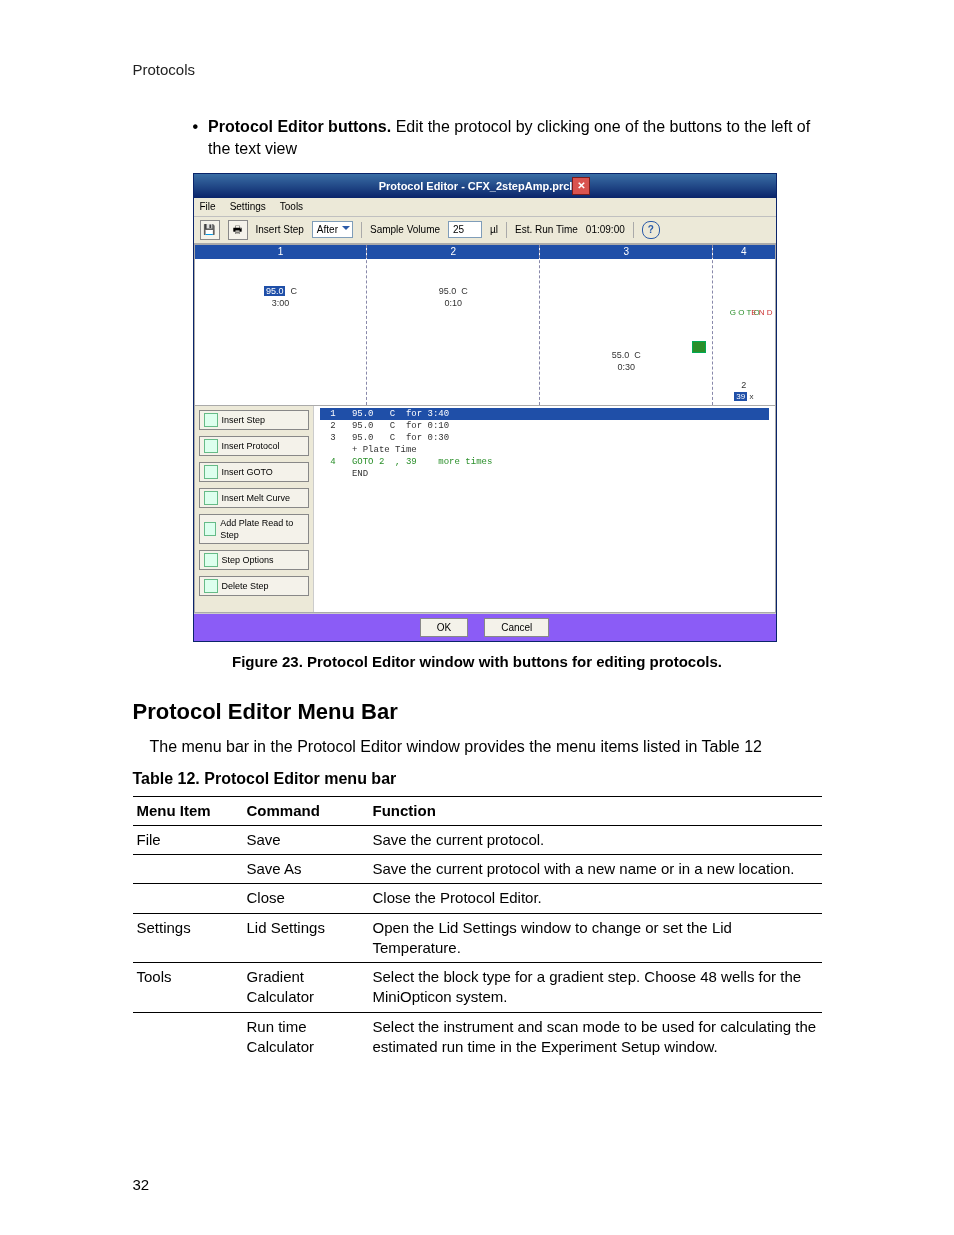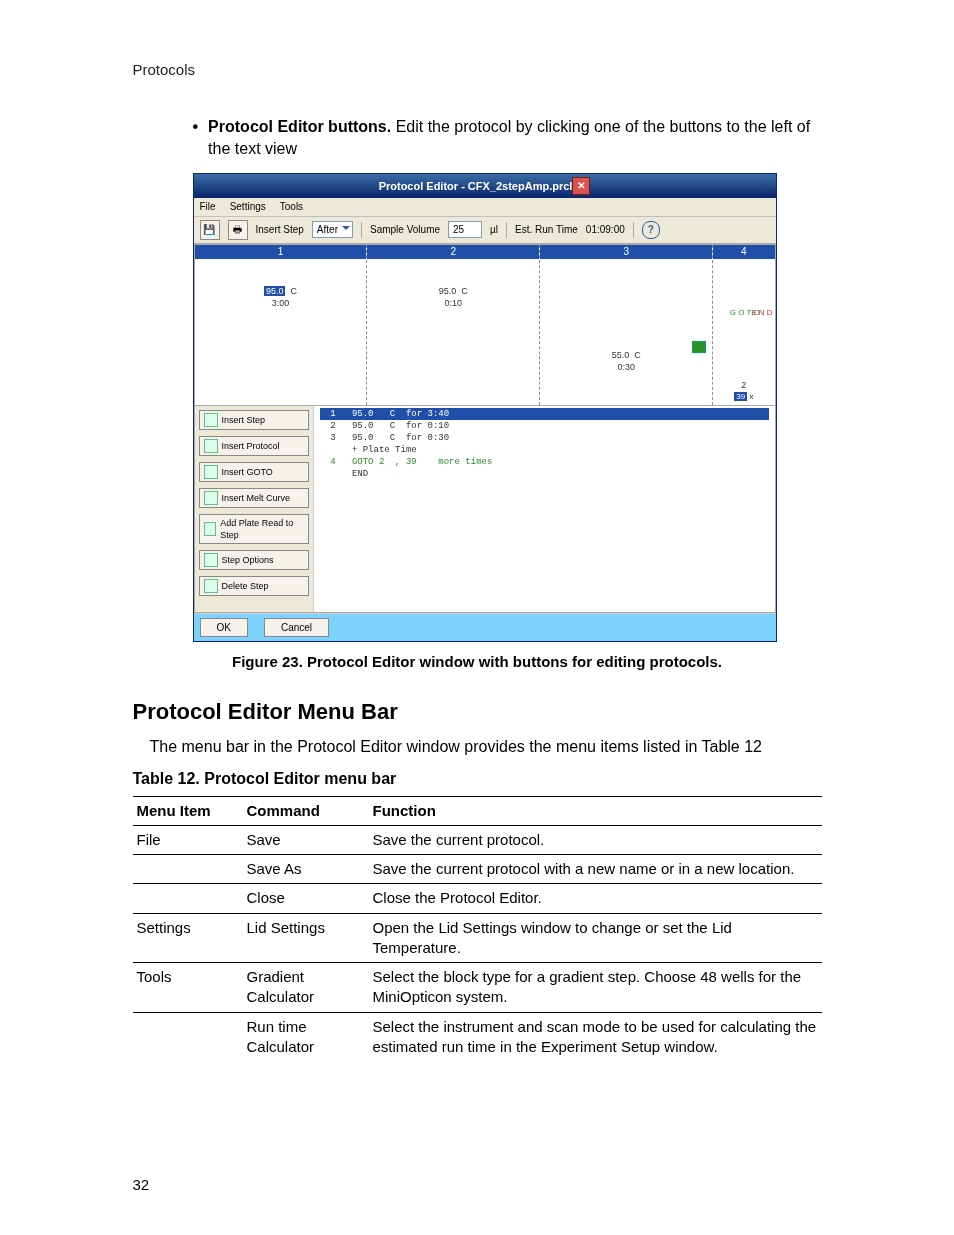--- a/index.html
+++ b/index.html
@@ -30,21 +30,21 @@
   .hl{background:#1f4fa8;color:#fff;padding:0 2px;}
   .cam{width:12px;height:10px;background:#2a8f2a;border:1px solid #0a5;}
   .endblock{position:absolute;right:2px;font-size:8px;text-align:center;color:#2a8f2a;}
   .bottomsplit{display:flex;background:#fff;border:1px solid #aaa;border-top:none;}
   .btncol{width:110px;border-right:1px solid #ccc;padding:4px 4px 10px 4px;background:#ece9d8;}
   .pbtn{border:1px solid #888;background:#f4f2ea;padding:2px 4px;margin-bottom:6px;display:flex;align-items:center;gap:4px;font-size:9px;}
   .pbtn .ic{width:12px;height:12px;border:1px solid #6b8;background:#dfe;}
   .textview{flex:1;font-family:"Courier New",monospace;font-size:9px;padding:2px 6px;color:#333;}
   .textview .row{white-space:pre;}
   .textview .sel{background:#1f4fa8;color:#fff;}
-  .okbar{padding:4px 6px;display:flex;justify-content:flex-start;gap:16px;background:#7dd3fc;border-top:1px solid #ccc;}
+  .okbar{padding:4px 6px;display:flex;justify-content:center;gap:16px;background:#8b5cf6;border-top:1px solid #ccc;}
   .wbtn{border:1px solid #888;background:#f4f2ea;padding:2px 16px;font-size:10px;}
   .fig-caption{font-weight:bold;text-align:center;margin:10px 0 24px 0;font-size:15px;}
   h2.sec{font-family:Arial,sans-serif;font-size:22px;font-weight:bold;margin:8px 0 10px 0;}
   .para{margin:0 0 10px 17px;}
   .tbl-title{font-weight:bold;margin:4px 0 6px 0;}
   table.doc{border-collapse:collapse;width:100%;table-layout:fixed;}
   table.doc th, table.doc td{border-top:1px solid #000;padding:4px 4px;text-align:left;vertical-align:top;font-size:15px;}
   table.doc th{font-weight:bold;}
   table.doc col.c1{width:110px;}
   table.doc col.c2{width:126px;}

